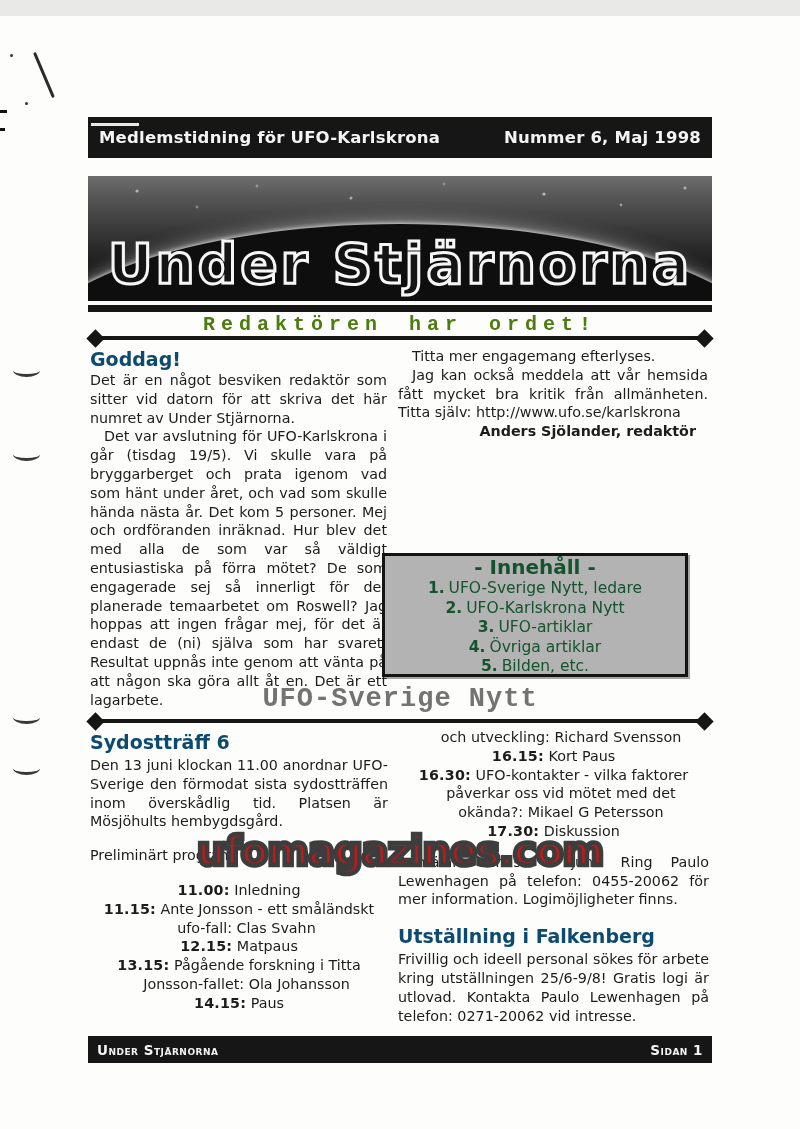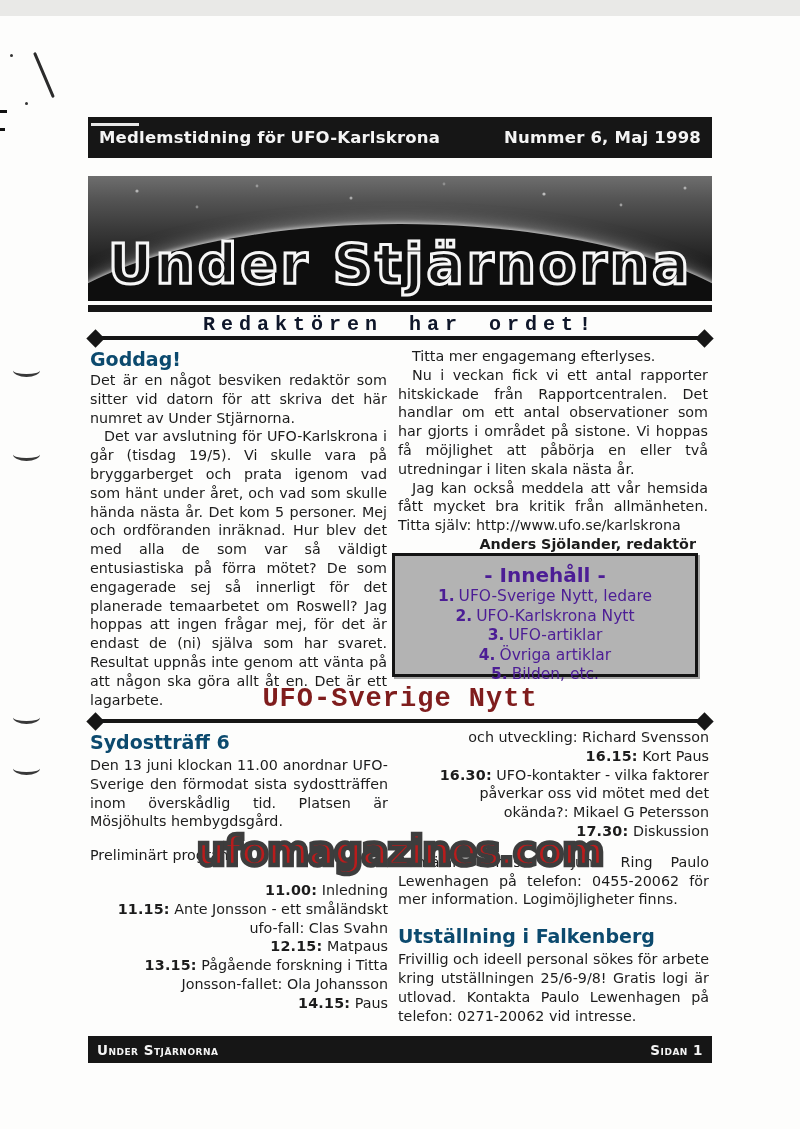--- a/index.html
+++ b/index.html
@@ -39,54 +39,54 @@
     background:#0e0e0e;
     box-shadow:0 -4px 16px rgba(210,210,210,0.5), 0 -1px 4px rgba(235,235,235,0.85); }
   .mast-title{ position:absolute; left:0; bottom:5px; width:100%; text-align:center;
     font-size:55px; font-weight:bold; letter-spacing:3px; color:#141414;
     -webkit-text-stroke:3px #f6f6f6; }
   .thinbar{ position:absolute; left:88px; top:289px; width:624px; height:7px; background:#161616; }
 
   
   .strip-heading{ position:absolute; left:88px; top:297px; width:624px; text-align:center;
     font-family:"Liberation Mono", monospace; font-weight:bold; font-size:20px;
-    letter-spacing:6px; word-spacing:8px; color:#0f172a; white-space:nowrap; }
+    letter-spacing:6px; word-spacing:8px; color:#4d7c0f; white-space:nowrap; }
   .arrow-rule{ position:absolute; left:97px; width:606px; height:4px; background:#161616; }
   .arrow-rule::before, .arrow-rule::after{ content:""; position:absolute; top:-4.5px;
     width:13px; height:13px; background:#161616; transform:rotate(45deg); }
   .arrow-rule::before{ left:-8px; } .arrow-rule::after{ right:-8px; }
   .r1{ top:320px; } .r2{ top:703px; }
   .news-heading{ position:absolute; left:88px; top:668px; width:624px; text-align:center;
     font-family:"Liberation Mono", monospace; font-weight:bold; font-size:27px;
-    letter-spacing:1px; color:#7f1d1d; }
+    letter-spacing:1px; color:#737373; }
 
   
   .col{ position:absolute; font-size:14.3px; line-height:18.8px; text-align:justify; }
   .col p{ text-align:justify; }
   .col .ind{ text-indent:14px; }
   .editorial-left{ left:90px; top:331px; width:297px; }
   .editorial-right{ left:398px; top:331px; width:310px; }
   .col h3{ font-size:19px; line-height:24px; color:#0c4a6e; text-align:left; }
   .sig{ font-weight:bold; text-align:right !important; padding-right:12px; margin-top:0px; }
 
   
-  .toc{ position:absolute; left:392px; top:537px; width:306px; height:124px;
+  .toc{ position:absolute; left:382px; top:537px; width:306px; height:124px;
     background:#b3b3b3; border:3px solid #141414; box-shadow:2px 2px 0 rgba(60,60,60,0.45);
-    text-align:center; padding-top:8px; color:#4c1d95; }
+    text-align:center; padding-top:0; color:#14532d; }
   .toc-title{ font-size:20px; font-weight:bold; line-height:23px; }
   .toc-item{ font-size:15.5px; line-height:19.5px; }
   .toc-item b{ margin-right:4px; }
 
   
   .lower-left{ left:90px; top:714px; width:298px; }
   .lower-right{ left:398px; top:712px; width:311px; }
   .lower-left h3{ margin-bottom:2px; }
   .plabel{ margin-top:15px; text-align:left !important; }
   .plist{ margin-top:16px; }
-  .pitem{ padding-left:15px; text-indent:-15px; text-align:right; }
+  .pitem{ padding-left:15px; text-indent:-15px; text-align:center; }
   .pitem b{ letter-spacing:0.2px; }
   .cont{ text-indent:0; }
   .info{ margin-top:12px; }
   .falk{ margin-top:15px; margin-bottom:2px; }
 
   
   .watermark{ position:absolute; left:50%; top:812px; transform:translateX(-50%);
     font-size:40px; font-weight:bold; letter-spacing:-1px; color:#b91c1c;
     -webkit-text-stroke:4.5px #3d3d3d; white-space:nowrap; z-index:30; }
 </style>
@@ -122,21 +122,20 @@
   <div class="arrow-rule r1"></div>
 
   <section class="col editorial-left">
     <h3>Goddag!</h3>
     <p>Det är en något besviken redaktör som sitter vid datorn för att skriva det här numret av Under Stjärnorna.</p>
     <p class="ind">Det var avslutning för UFO-Karlskrona i går (tisdag 19/5). Vi skulle vara på bryggarberget och prata igenom vad som hänt under året, och vad som skulle hända nästa år. Det kom 5 personer. Mej och ordföranden inräknad. Hur blev det med alla de som var så väldigt entusiastiska på förra mötet? De som engagerade sej så innerligt för det planerade temaarbetet om Roswell? Jag hoppas att ingen frågar mej, för det är endast de (ni) själva som har svaret. Resultat uppnås inte genom att vänta på att någon ska göra allt åt en. Det är ett lagarbete.</p>
   </section>
 
   <section class="col editorial-right">
     <p class="ind">Titta mer engagemang efterlyses.</p>
-    <p class="ind">Nu i veckan fick vi  ett antal rapporter hitskickade från Rapportcentralen. Det handlar om ett antal observationer som har gjorts i området på sistone. Vi hoppas få möjlighet att påbörja en eller två utredningar i liten skala nästa år.</p>
     <p class="ind">Jag kan också meddela att vår hemsida fått mycket bra kritik från allmänheten. Titta själv: http://www.ufo.se/karlskrona</p>
     <p class="sig">Anders Sjölander, redaktör</p>
   </section>
 
   <div class="toc">
     <div class="toc-title">- Innehåll -</div>
     <div class="toc-item"><b>1.</b><span>UFO-Sverige Nytt, ledare</span></div>
     <div class="toc-item"><b>2.</b><span>UFO-Karlskrona Nytt</span></div>
     <div class="toc-item"><b>3.</b><span>UFO-artiklar</span></div>
     <div class="toc-item"><b>4.</b><span>Övriga artiklar</span></div>

